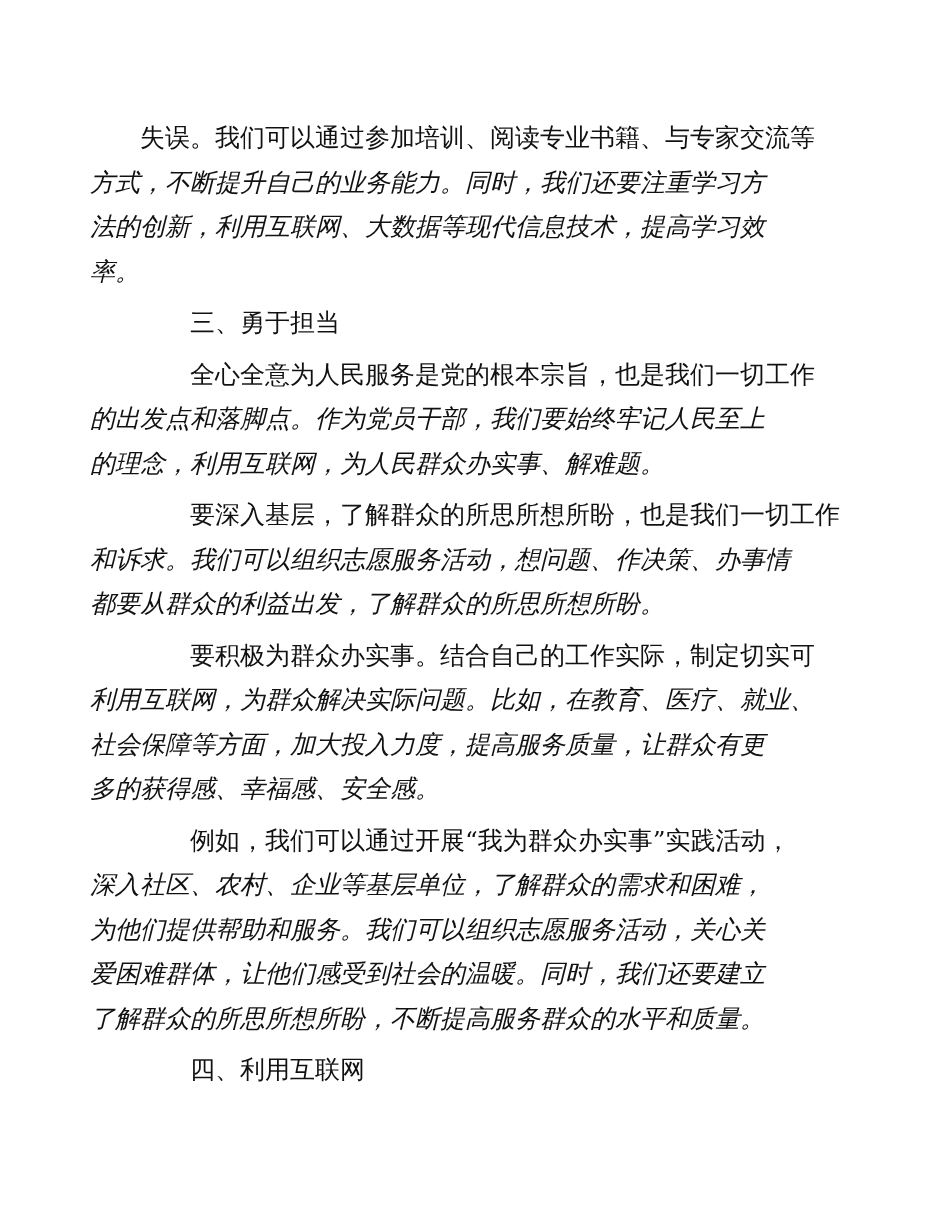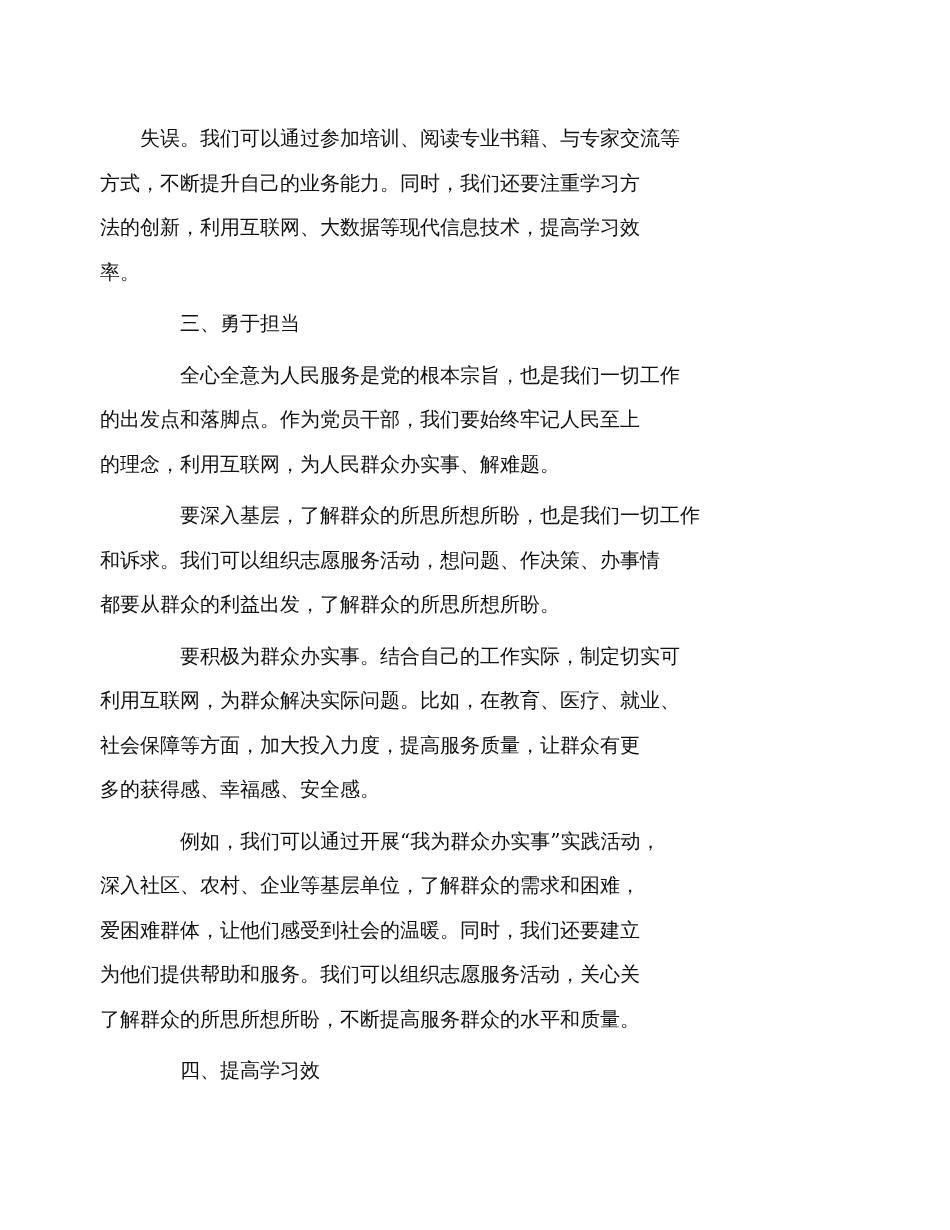--- a/index.html
+++ b/index.html
@@ -4,29 +4,29 @@
   <style>
     html, body { margin: 0; padding: 0; background: #ffffff; }
     body { width: 950px; height: 1230px; position: relative; overflow: hidden; }
     .page {
       position: absolute; left: 0; top: 0; width: 950px; height: 1230px; background: #fff;
     }
     .content {
       position: absolute; left: 140px; top: 116px; width: 670px;
       font-family: "DejaVu Serif", "Liberation Serif", serif;
       color: #111111;
-      font-size: 20px;
+      font-size: 25px;
       line-height: 44.5px;
       letter-spacing: 0px;
     }
     .para { margin: 0 0 7px 0; text-indent: 2em; text-align: justify; text-align-last: left; word-break: break-all; }
     .para.noindent { text-indent: 0; }
     .heading { margin: 0 0 7px 0; text-indent: 2em; }
     .line { display: block; white-space: nowrap; }
-    .para .line:not(:first-child) { text-indent: 0; margin-left: -2em; padding-left: 0; }
+    .para .line:not(:first-child) { text-indent: 0; margin-left: -2em; padding-left: 0; font-style: italic; }
   </style>
 </head>
 <body>
 
 <div class="page">
   <div class="content">
 
     <div class="para noindent">
       <span class="line">失误。我们可以通过参加培训、阅读专业书籍、与专家交流等</span>
       <span class="line">方式，不断提升自己的业务能力。同时，我们还要注重学习方</span>
@@ -51,21 +51,21 @@
     <div class="para">
       <span class="line first">要积极为群众办实事。结合自己的工作实际，制定切实可</span>
       <span class="line">利用互联网，为群众解决实际问题。比如，在教育、医疗、就业、</span>
       <span class="line">社会保障等方面，加大投入力度，提高服务质量，让群众有更</span>
       <span class="line">多的获得感、幸福感、安全感。</span>
     </div>
 
     <div class="para">
       <span class="line first">例如，我们可以通过开展“我为群众办实事”实践活动，</span>
       <span class="line">深入社区、农村、企业等基层单位，了解群众的需求和困难，</span>
+      <span class="line">为他们提供帮助和服务。我们可以组织志愿服务活动，关心关</span>
       <span class="line">爱困难群体，让他们感受到社会的温暖。同时，我们还要建立</span>
-      <span class="line">为他们提供帮助和服务。我们可以组织志愿服务活动，关心关</span>
       <span class="line">了解群众的所思所想所盼，不断提高服务群众的水平和质量。</span>
     </div>
 
-    <div class="heading">四、提高学习效</div>
+    <div class="heading">四、利用互联网</div>
 
   </div>
 </div>
 
 </body></html>

